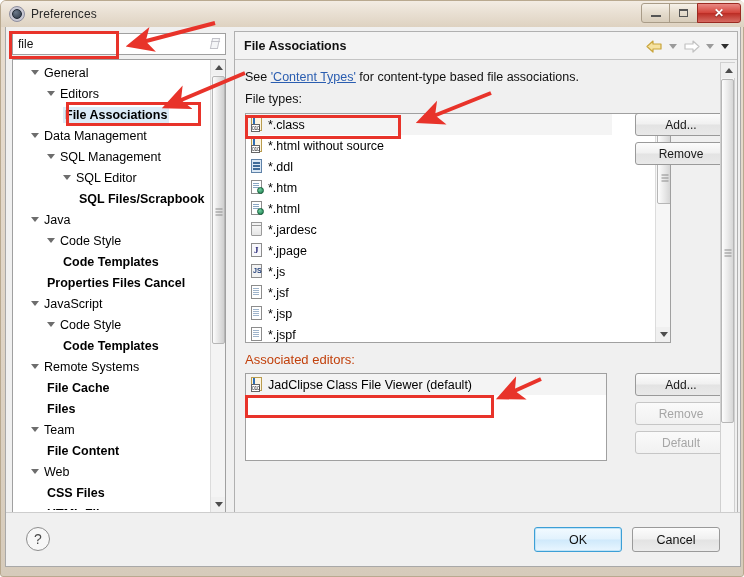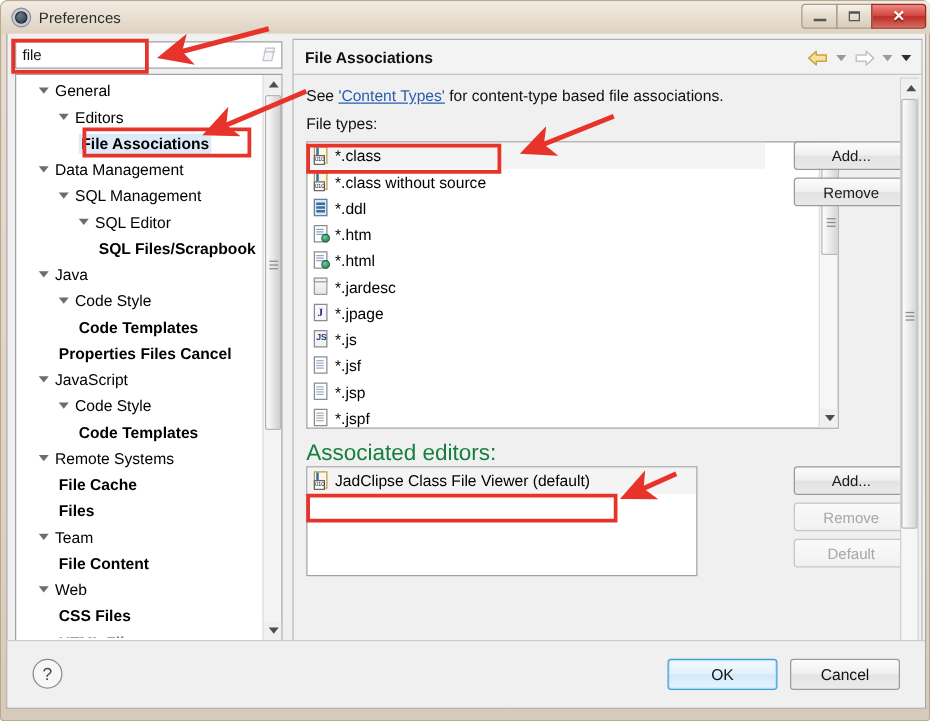--- a/index.html
+++ b/index.html
@@ -369,26 +369,26 @@
   }
   .sidebtn.disabled {
     color: #a6a6a6;
     background: linear-gradient(to bottom, #fafafa, #f1f1f1);
     border-color: #c6c6c6;
   }
 
   
   #assoc-label {
     position: absolute; left: 10px; top: 292px;
-    font-size: 18px; color: #15803d;
+    font-size: 13px; color: #c2410c;
   }
   #assoc-box {
     position: absolute;
     left: 10px; top: 313px;
-    width: 313px; height: 88px;
+    width: 362px; height: 88px;
     box-sizing: border-box;
     background: #fff;
     border: 1px solid #a0a0a0;
     overflow: hidden;
   }
   #assoc-buttons {
     position: absolute;
     left: 400px; top: 313px;
     width: 92px;
   }
@@ -742,21 +742,21 @@
                   <span class="page"></span>
                   <span class="hook"></span>
                 </span>
                 <span class="rowlabel">*.class</span>
               </div>
               <div class="frow">
                 <span class="ficon cls">
                   <span class="page"></span>
                   <span class="hook"></span>
                 </span>
-                <span class="rowlabel">*.class without source</span>
+                <span class="rowlabel">*.html without source</span>
               </div>
               <div class="frow">
                 <span class="ficon ddl">
                   <span class="page"></span>
                   <span class="bar"></span>
                 </span>
                 <span class="rowlabel">*.ddl</span>
               </div>
               <div class="frow">
                 <span class="ficon htm">

